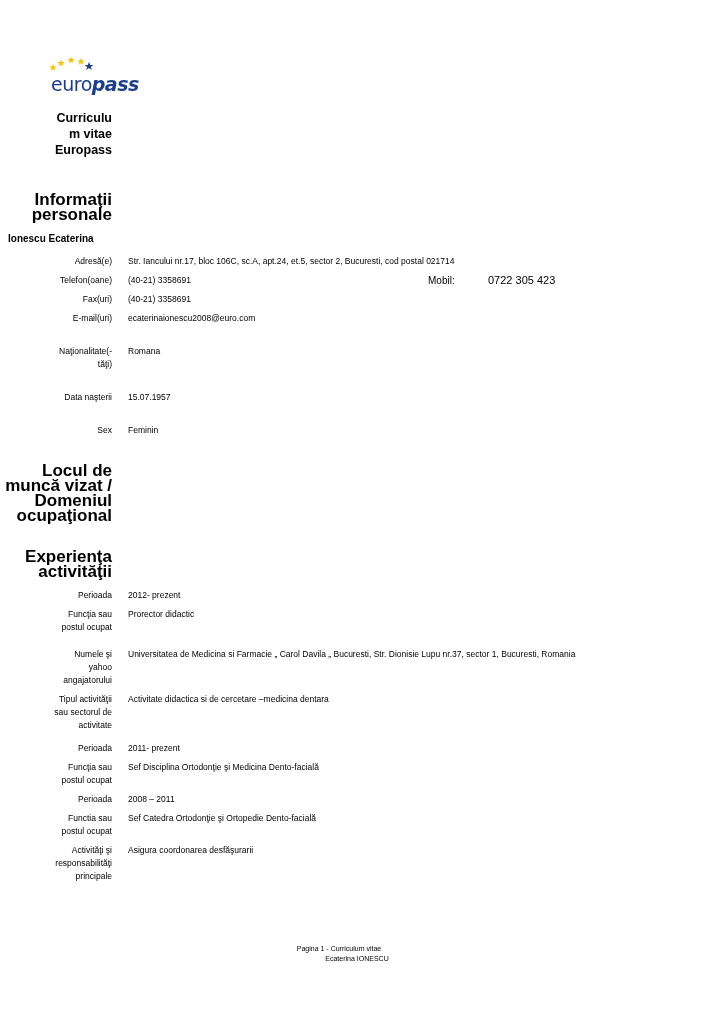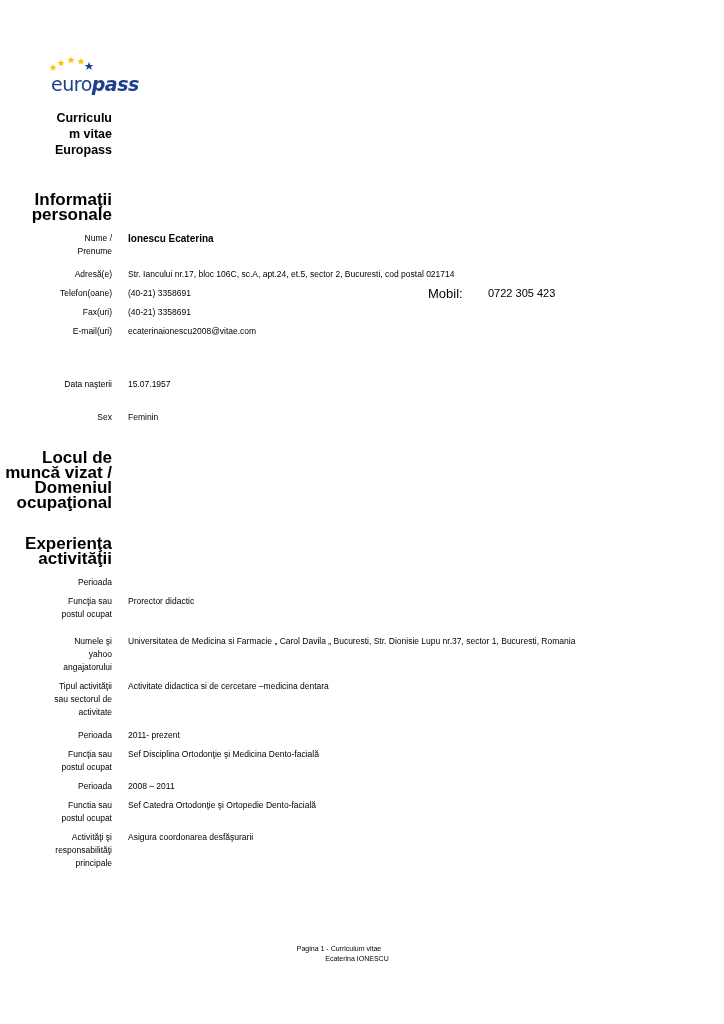--- a/index.html
+++ b/index.html
@@ -108,21 +108,21 @@
 
   .inline-pair {
     display: flex;
     width: 100%;
   }
   .inline-pair .left {
     width: 300px;
   }
   .inline-pair .mid-label {
     width: 60px;
-    font-size: 13px;
+    font-size: 10px;
   }
   .inline-pair .mid-val {
     font-size: 11px;
   }
 
   
   .footer {
     position: absolute;
     left: 0;
     top: 944px;
@@ -174,24 +174,20 @@
       <div class="lbl big">
         <div>Informaţii</div>
         <div>personale</div>
       </div>
       <div class="val"></div>
     </div>
 
     <div class="spacer-10"></div>
 
     <div class="row">
-      <div class="lbl">
-        <div>Nume /</div>
-        <div>Prenume</div>
-      </div>
       <div class="val name">Ionescu Ecaterina</div>
     </div>
 
     <div class="spacer-10"></div>
 
     <div class="row">
       <div class="lbl">Adresă(e)</div>
       <div class="val">Str. Iancului nr.17, bloc 106C, sc.A, apt.24, et.5, sector 2, Bucuresti, cod postal 021714</div>
     </div>
 
@@ -212,25 +208,32 @@
 
     <div class="row">
       <div class="lbl">Fax(uri)</div>
       <div class="val">(40-21) 3358691</div>
     </div>
 
     <div class="spacer-6"></div>
 
     <div class="row">
       <div class="lbl">E-mail(uri)</div>
-      <div class="val">ecaterinaionescu2008@vitae.com</div>
+      <div class="val">ecaterinaionescu2008@euro.com</div>
     </div>
 
     <div class="spacer-20"></div>
 
+    <div class="row">
+      <div class="lbl">
+        <div>Naţionalitate(-</div>
+        <div>tăţi)</div>
+      </div>
+      <div class="val">Romana</div>
+    </div>
 
     <div class="spacer-20"></div>
 
     <div class="row">
       <div class="lbl">Data naşterii</div>
       <div class="val">15.07.1957</div>
     </div>
 
     <div class="spacer-20"></div>
 
@@ -258,20 +261,21 @@
         <div>Experienţa</div>
         <div>activităţii</div>
       </div>
       <div class="val"></div>
     </div>
 
     <div class="spacer-10"></div>
 
     <div class="row">
       <div class="lbl">Perioada</div>
+      <div class="val">2012- prezent</div>
     </div>
 
     <div class="spacer-6"></div>
 
     <div class="row">
       <div class="lbl">
         <div>Funcţia sau</div>
         <div>postul ocupat</div>
       </div>
       <div class="val">Prorector didactic</div>

